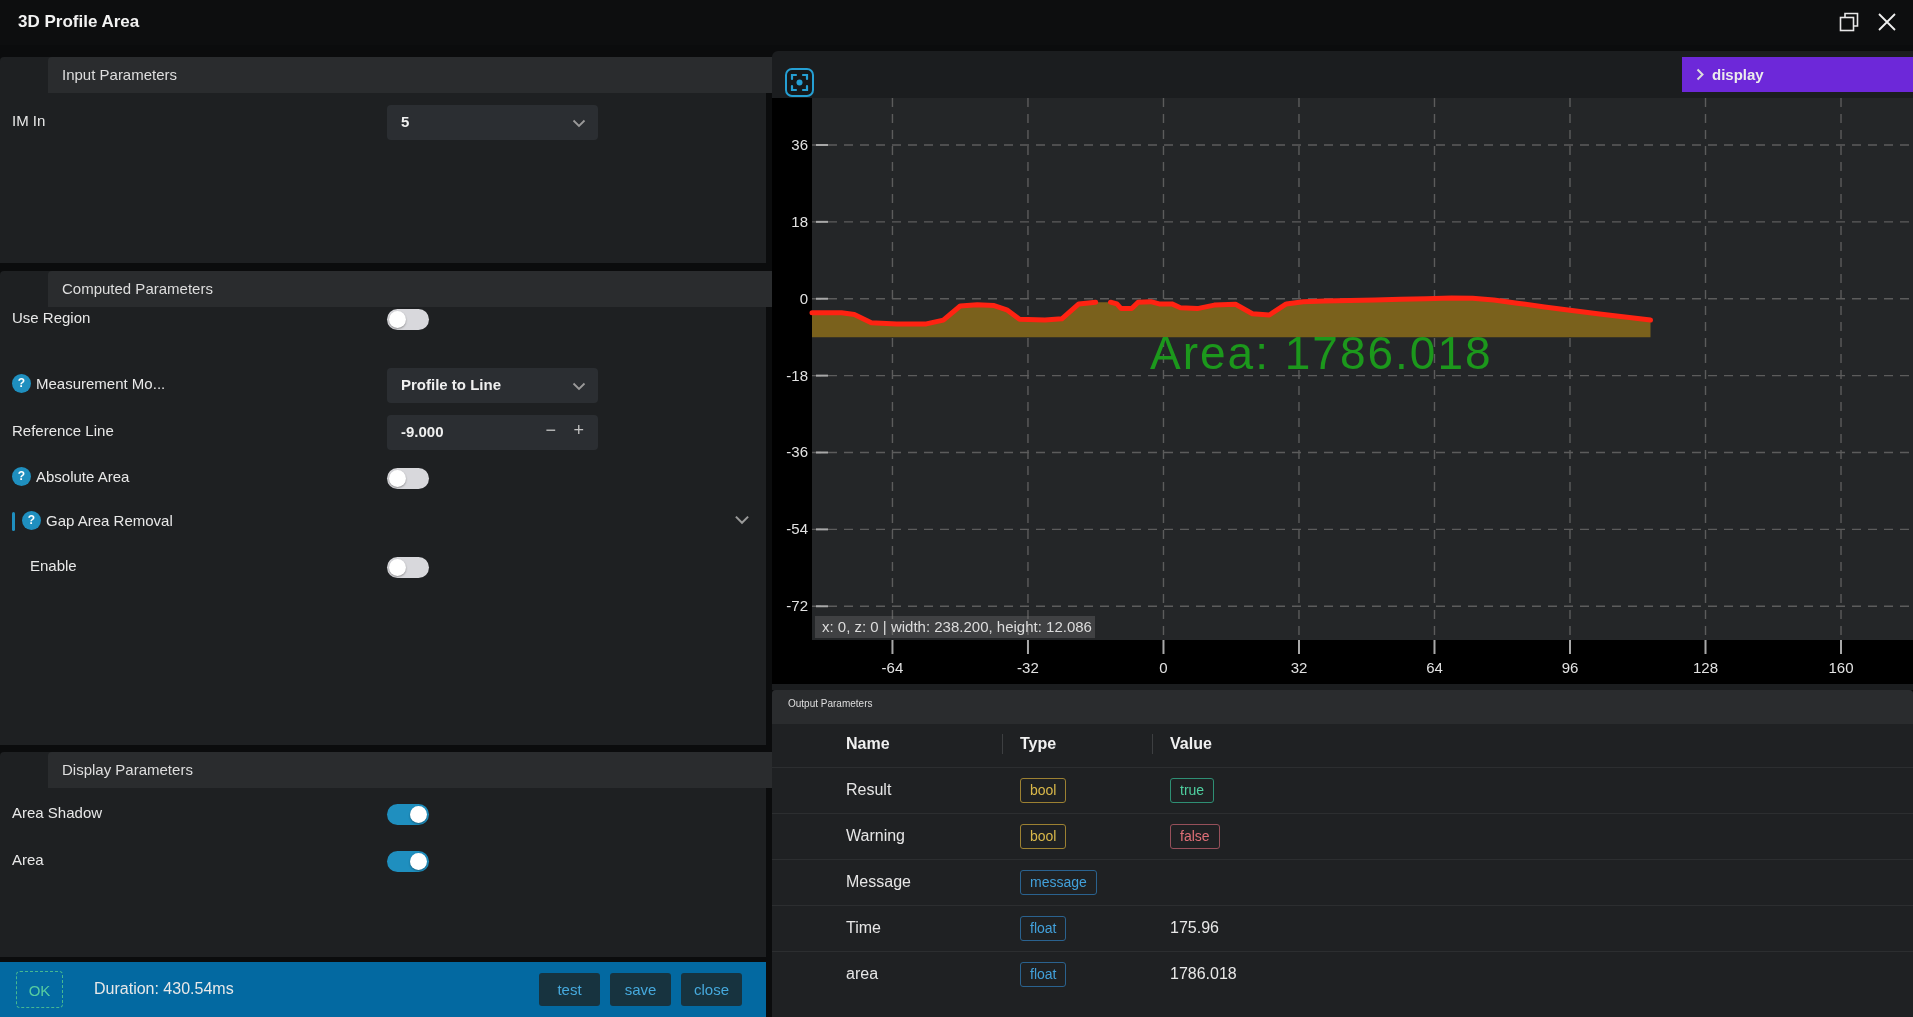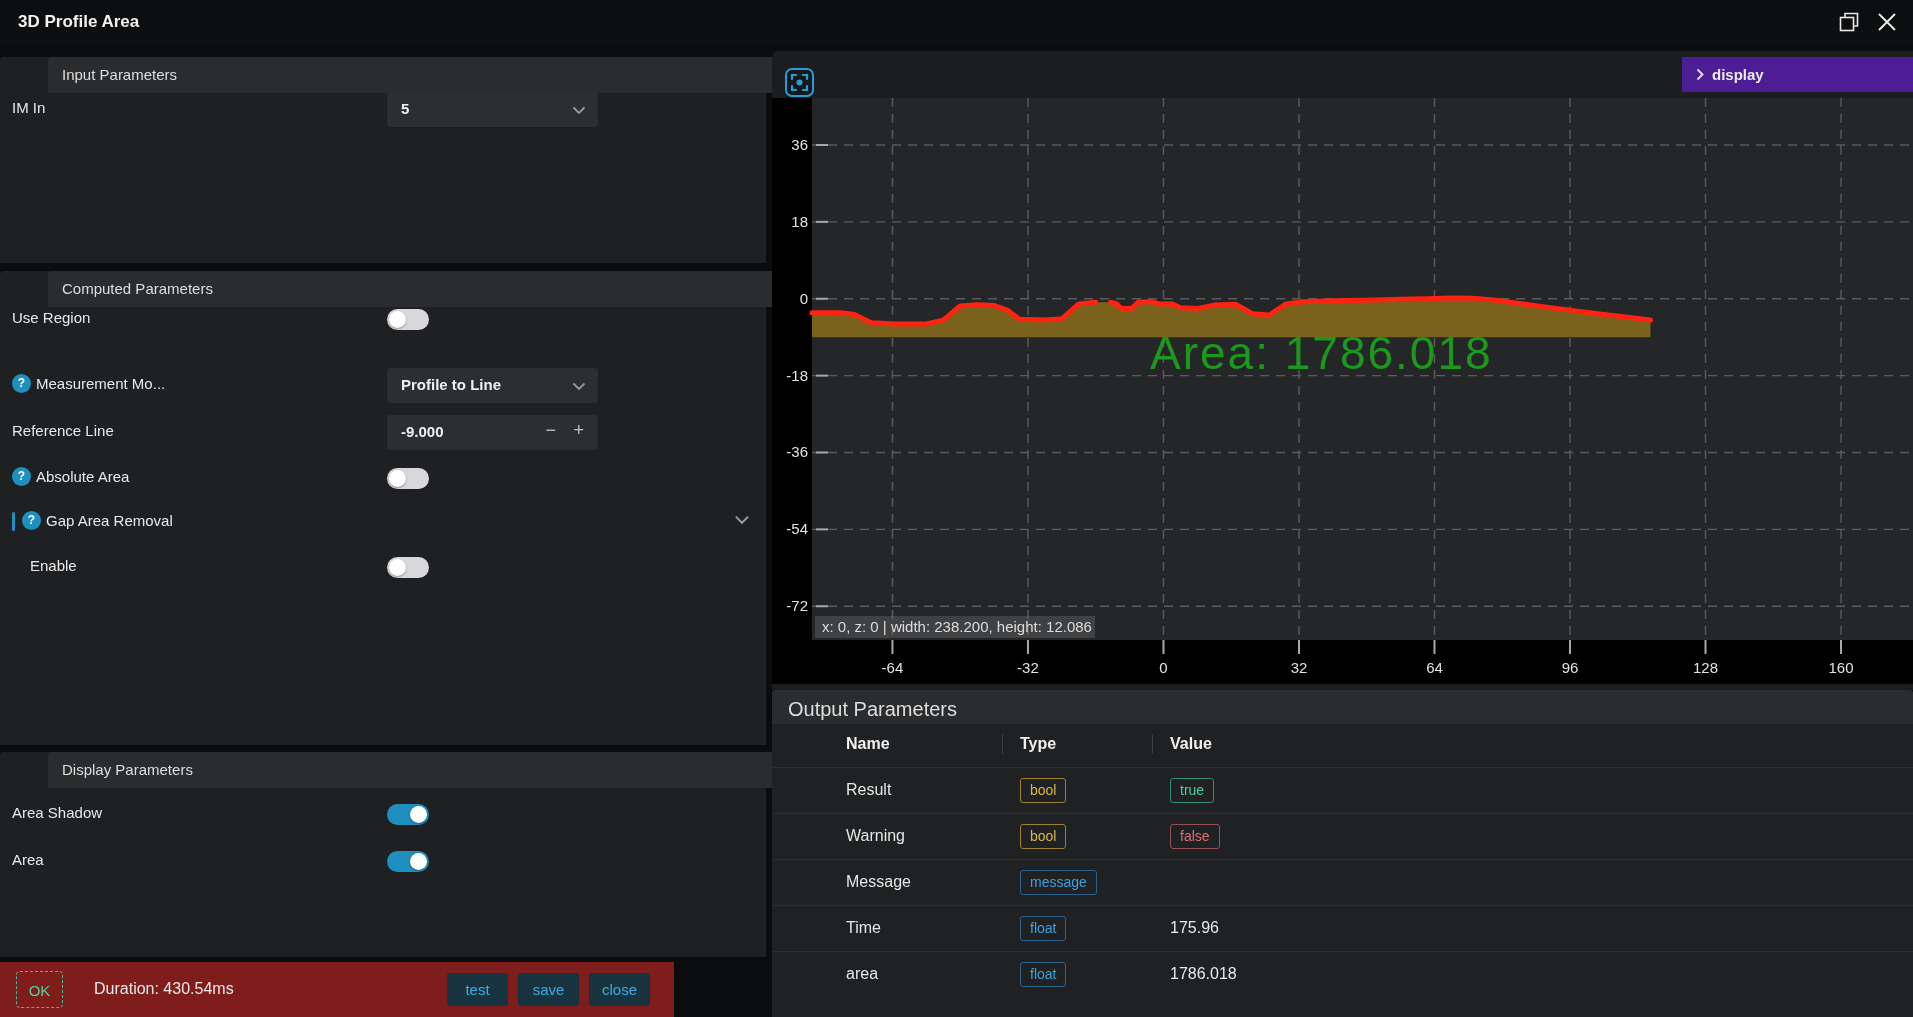--- a/index.html
+++ b/index.html
@@ -37,40 +37,40 @@
 
   .num-box{position:absolute;left:387px;top:6px;width:211px;height:35px;background:#2b2e32;border-radius:4px;}
   .num-box .num-value{position:absolute;left:14px;top:8px;font-size:15px;font-weight:bold;color:#f0f0f0;}
   .num-box .step{position:absolute;top:5px;font-size:18px;color:#c2c2c2;cursor:pointer;}
   .num-box .step.minus{right:42px;}
   .num-box .step.plus{right:14px;}
 
   .row-chevron{position:absolute;right:16px;top:16px;cursor:pointer;}
 
   
-  #footer{position:absolute;left:0;top:962px;width:674px;height:55px;background:#7f1d1d;}
+  #footer{position:absolute;left:0;top:962px;width:766px;height:55px;background:#0369a1;}
   #ok-badge{position:absolute;left:16px;top:9px;width:47px;height:37px;border:1px dashed #46b892;border-radius:4px;
             color:#57cda0;font-size:15px;text-align:center;line-height:37px;}
   #duration{position:absolute;left:94px;top:18px;font-size:16px;color:#e8e8e8;}
   .footer-btn{position:absolute;top:11px;width:61px;height:33px;background:#17333f;border:none;border-radius:3px;
               color:#46a9dd;font-size:15px;cursor:pointer;}
 
   
   #chart-panel{position:absolute;left:772px;top:51px;width:1141px;height:639px;background:#1b1d1f;border-radius:6px 0 0 0;}
   #focus-icon{position:absolute;left:13px;top:17px;width:29px;height:29px;border:2px solid #259fd3;border-radius:7px;
               background:#15181a;cursor:pointer;}
-  #breadcrumb-bar{position:absolute;left:910px;top:6px;width:231px;height:35px;background:#4c1d95;}
+  #breadcrumb-bar{position:absolute;left:910px;top:6px;width:231px;height:35px;background:#6d28d9;}
   #breadcrumb-bar .bc-chev{position:absolute;left:14px;top:11px;}
   #breadcrumb-bar .bc-label{position:absolute;left:30px;top:9px;font-size:15px;font-weight:bold;color:#ececec;cursor:pointer;}
   #plot-svg{position:absolute;left:0;top:0;}
 
   
   #output-panel{position:absolute;left:772px;top:690px;width:1141px;height:327px;background:#1f2123;border-radius:4px 4px 0 0;}
   #output-header{position:absolute;left:0;top:0;width:100%;height:34px;background:#2a2c2e;border-radius:4px 4px 0 0;}
-  #output-title{position:absolute;left:16px;top:8px;font-size:20px;color:#dedede;}
+  #output-title{position:absolute;left:16px;top:8px;font-size:10px;color:#dedede;}
   .tbl-head-cell{position:absolute;top:45px;font-size:16px;font-weight:bold;color:#f0f0f0;}
   .tbl-vsep{position:absolute;top:44px;width:1px;height:20px;background:#3d3f41;}
   .tbl-row{position:absolute;left:0;width:1141px;height:46px;border-top:1px solid #2c2e30;}
   .tbl-name{position:absolute;left:74px;top:13px;font-size:16px;color:#e6e6e6;}
   .badge{position:absolute;top:10px;height:25px;line-height:23px;padding:0 9px;border-radius:3px;font-size:14px;border:1px solid;}
   .badge.gold{left:248px;border-color:#9c8132;color:#d9b84a;}
   .badge.blue{left:248px;border-color:#2a628f;color:#42a0da;}
   .badge.green{left:398px;border-color:#2e8f74;color:#4fd0a0;}
   .badge.red{left:398px;border-color:#96505a;color:#de6e76;}
   .tbl-value{position:absolute;left:398px;top:13px;font-size:16px;color:#e8e8e8;}
@@ -91,21 +91,21 @@
     </svg>
   </div>
 
   <div class="section" id="sec-input" style="top:57px;height:206px;">
     <div class="sec-header">
       <span class="sec-title">Input Parameters</span>
       <span class="collapse-icon"><svg width="18" height="18" viewBox="0 0 18 18">
             <path d="M16 2 L10.8 7.2 M10.8 7.2 H15 M10.8 7.2 V3 M2 2 L7.2 7.2 M7.2 7.2 H3 M7.2 7.2 V3 M2 16 L7.2 10.8 M7.2 10.8 H3 M7.2 10.8 V15 M16 16 L10.8 10.8 M10.8 10.8 H15 M10.8 10.8 V15" stroke="#2f93c4" stroke-width="2" fill="none" stroke-linecap="round"></path>
           </svg></span>
     </div>
-  <div class="param-row" style="top: 29px;">
+  <div class="param-row" style="top: 42px;">
         <span class="row-label" style="left: 12px;">IM In</span>
         <div class="select-box">
           <span class="select-value">5</span>
           <svg width="14" height="9" viewBox="0 0 14 9" class="chevron">
             <polyline points="1.5,1.5 7,7 12.5,1.5" fill="none" stroke="#9a9a9a" stroke-width="1.8"></polyline>
           </svg>
         </div>
       </div>
     </div>
 

